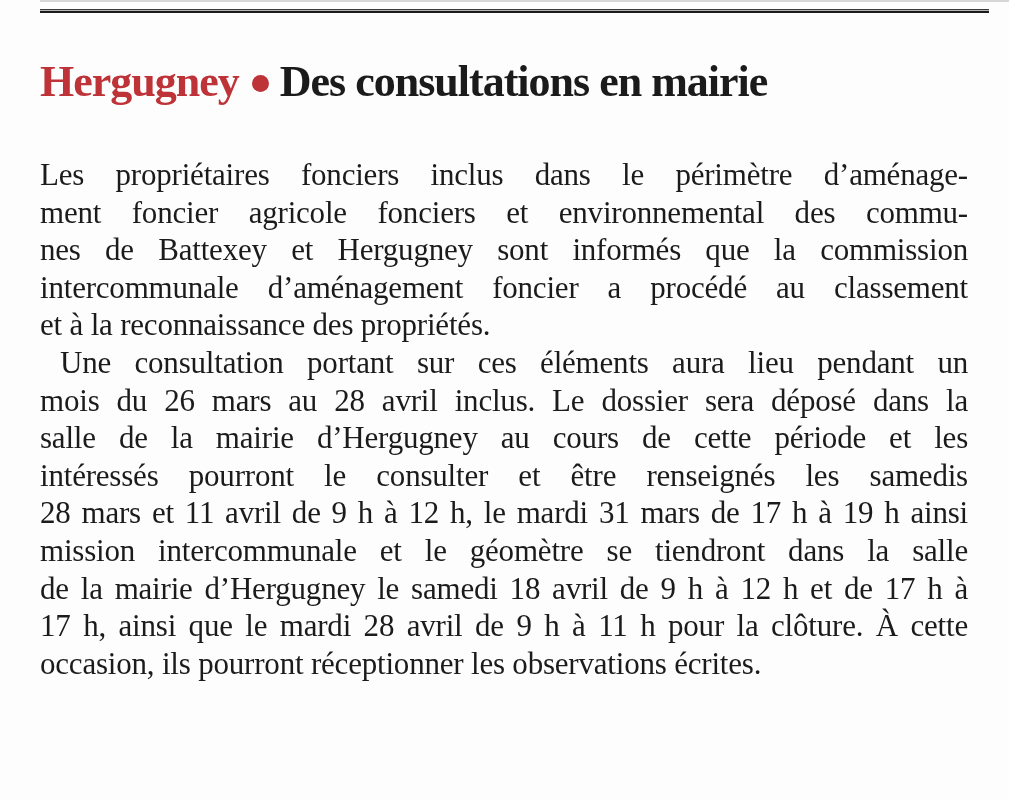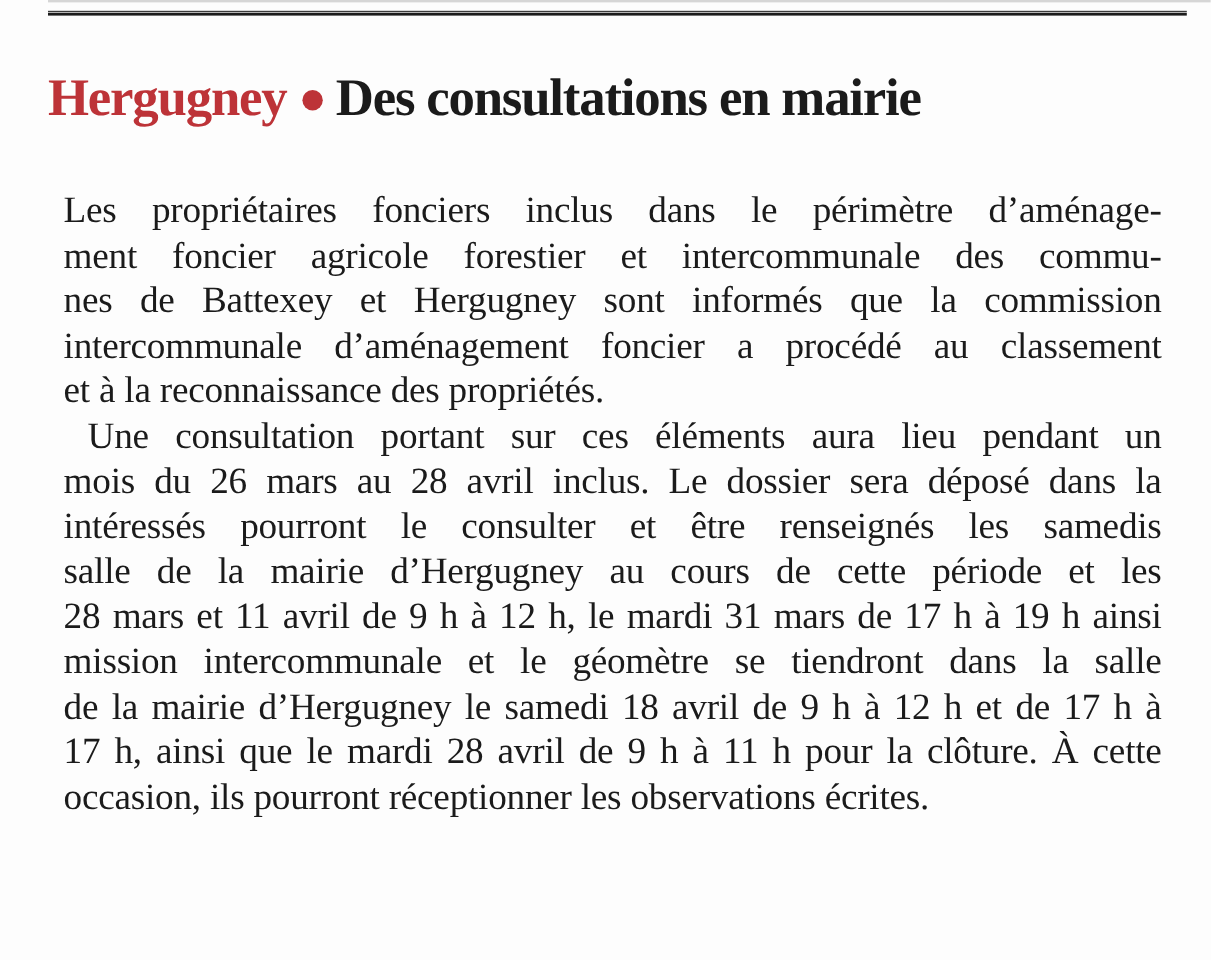--- a/index.html
+++ b/index.html
@@ -66,21 +66,20 @@
     width: 928px;
     font-size: 31px;
     line-height: 37.6px;
     letter-spacing: -0.2px;
     color: #1b1b1b;
   }
   .para { margin: 0; }
   .line {
     text-align: justify;
     text-align-last: justify;
-    margin-left: 13px;
   }
   .line.last {
     text-align-last: left;
   }
   .para.indent .line:first-child {
     text-indent: 20px;
   }
 </style>
 </head>
 <body style="background: rgb(253, 253, 253);">
@@ -91,30 +90,30 @@
 
   <h1 class="headline" style="color: rgb(27, 27, 27); margin-top: 32px;">
     <span class="hl-line">
       <span class="kicker" style="color: rgb(189, 51, 56);">Hergugney</span><span class="bullet" style="background: rgb(189, 51, 56);"></span><span>Des consultations en mairie</span>
     </span>
   </h1>
 
   <div class="body-text" style="color: rgb(27, 27, 27);">
       <div class="para">
         <div class="line">Les propriétaires fonciers inclus dans le périmètre d’aménage-</div>
-        <div class="line">ment foncier agricole forestier et intercommunale des commu-</div>
+        <div class="line">ment foncier agricole fonciers et environnemental des commu-</div>
         <div class="line">nes de Battexey et Hergugney sont informés que la commission</div>
         <div class="line">intercommunale d’aménagement foncier a procédé au classement</div>
         <div class="line last">et à la reconnaissance des propriétés.</div>
       </div>
       <div class="para indent">
         <div class="line">Une consultation portant sur ces éléments aura lieu pendant un</div>
         <div class="line">mois du 26 mars au 28 avril inclus. Le dossier sera déposé dans la</div>
+        <div class="line">salle de la mairie d’Hergugney au cours de cette période et les</div>
         <div class="line">intéressés pourront le consulter et être renseignés les samedis</div>
-        <div class="line">salle de la mairie d’Hergugney au cours de cette période et les</div>
         <div class="line">28 mars et 11 avril de 9 h à 12 h, le mardi 31 mars de 17 h à 19 h ainsi</div>
         <div class="line">mission intercommunale et le géomètre se tiendront dans la salle</div>
         <div class="line">de la mairie d’Hergugney le samedi 18 avril de 9 h à 12 h et de 17 h à</div>
         <div class="line">17 h, ainsi que le mardi 28 avril de 9 h à 11 h pour la clôture. À cette</div>
         <div class="line last">occasion, ils pourront réceptionner les observations écrites.</div>
       </div>
     </div>
 </div>
 
 </body></html>

